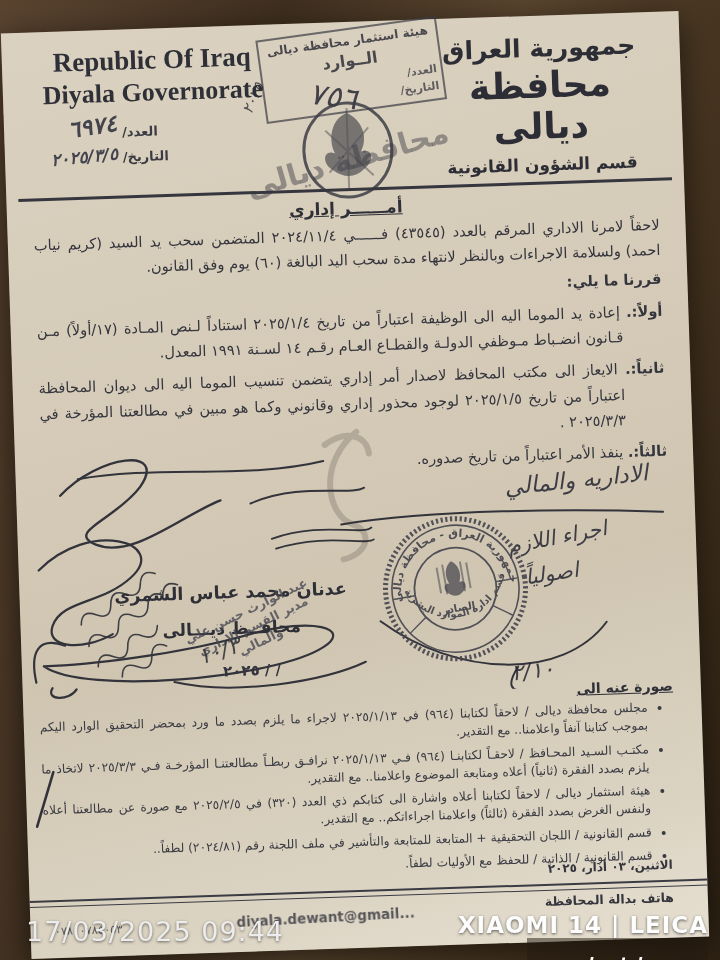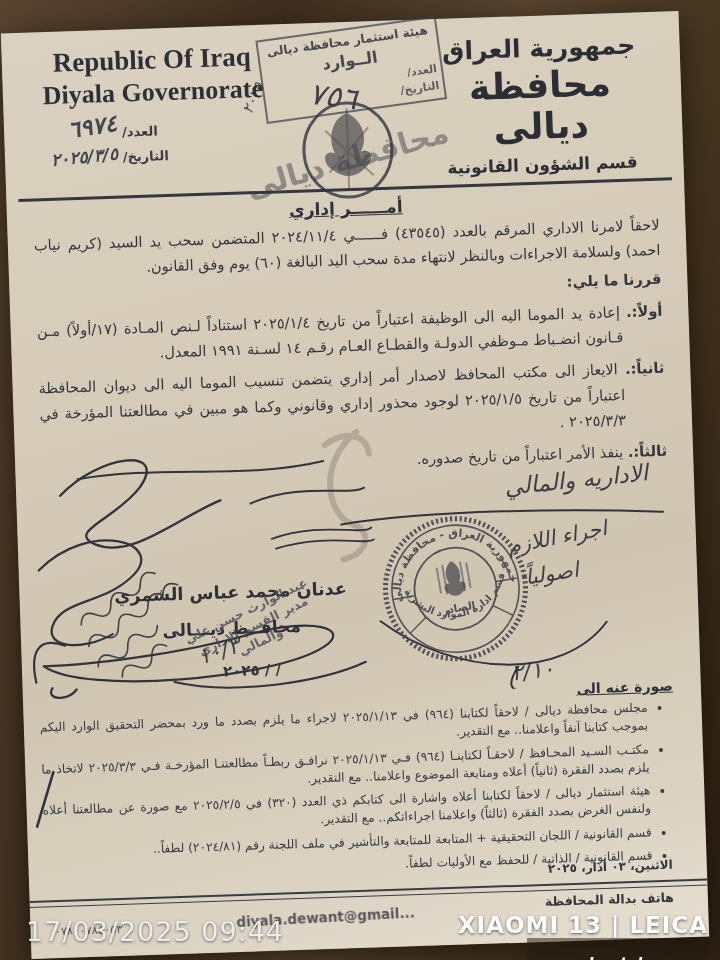--- a/index.html
+++ b/index.html
@@ -208,14 +208,14 @@
 
   <div class="abs foot-date">الاثنين، ٠٣ أذار، ٢٠٢٥</div>
   <div class="abs foot-line"></div>
   <div class="abs foot-phone-label">هاتف بدالة المحافظة</div>
   <div class="abs foot-phone">٠٧٨٠٠٧٨٥٠٥٣</div>
   <div class="abs foot-email">diyala.dewant@gmail...</div>
 
 </div>
 
 <div class="ovl-ts">17/03/2025  09:44</div>
-<div class="ovl-cam">XIAOMI 13 | LEICA</div>
+<div class="ovl-cam">XIAOMI 14 | LEICA</div>
 <div class="ovl-site">www.almutalee.com</div>
 
 </body></html>

